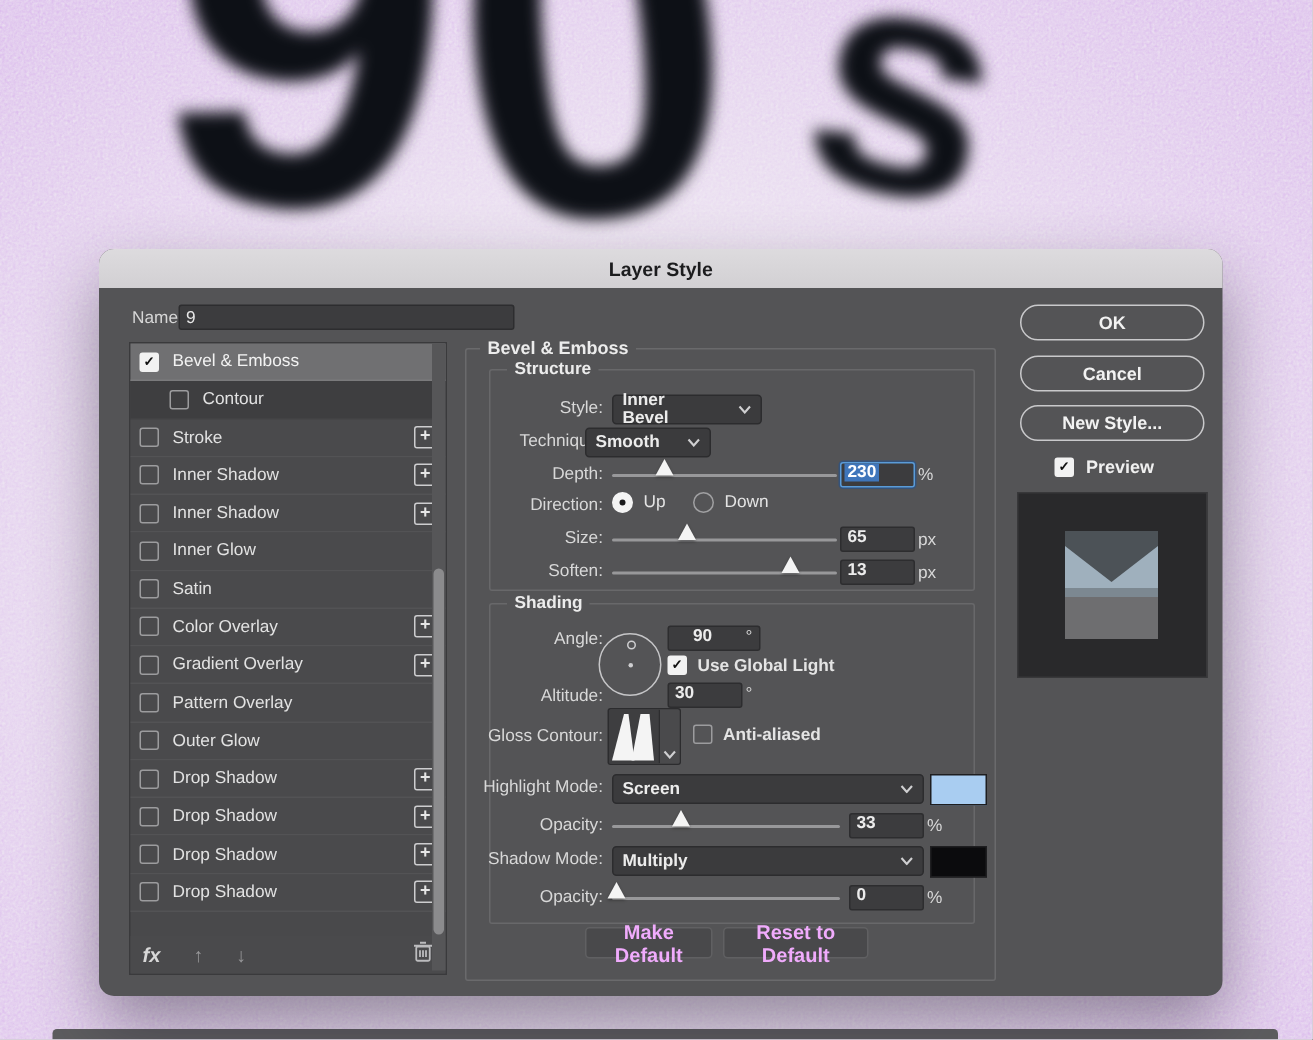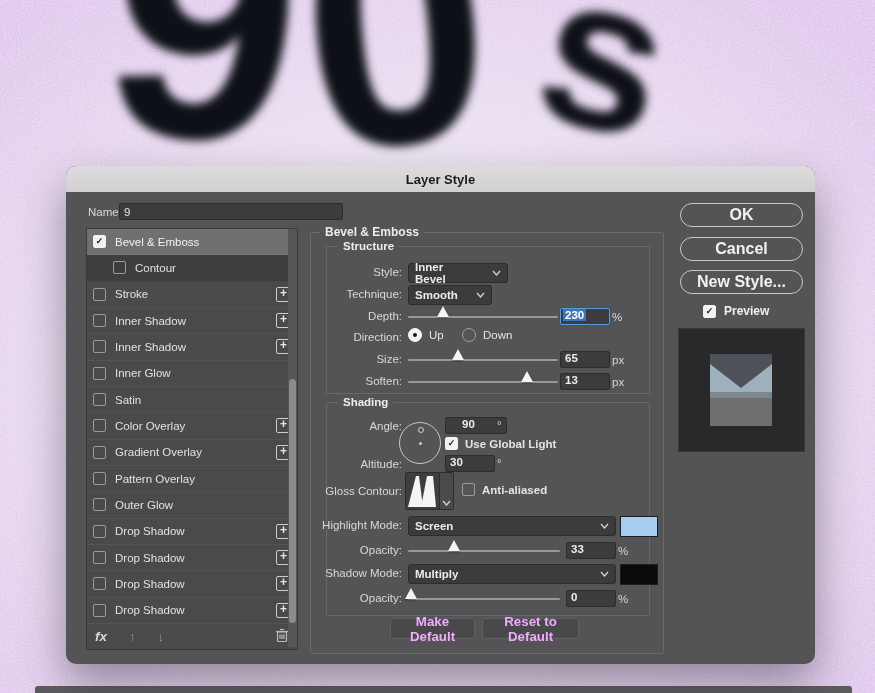--- a/index.html
+++ b/index.html
@@ -42,21 +42,21 @@
   .srow.sub{background:#3e3e40;padding-left:26px;border-bottom:1px solid #464648;}
   .slabel{color:#e2e2e2;flex:1;white-space:nowrap;overflow:hidden;}
   .srow.sel .slabel{color:#f2f2f2;}
   .cb{width:11px;height:11px;border:1px solid #9c9c9e;border-radius:2px;
     display:inline-flex;align-items:center;justify-content:center;flex:none;
     font-size:9px;line-height:1;color:transparent;background:transparent;}
   .cb.on{background:#f2f2f2;border-color:#f2f2f2;color:#111;font-weight:bold;}
   .plusbtn{width:13px;height:13px;border:1px solid #cdcdcf;border-radius:2px;flex:none;
     color:#e6e6e6;font-size:12px;line-height:11px;text-align:center;font-weight:bold;}
   .sfooter{height:25px;flex:none;display:flex;align-items:center;gap:22px;
-    padding:0 8px;background:#4a4a4c;}
+    padding:0 8px;background:#4a4a4c;margin-top:16px;}
   .fx{font-style:italic;color:#d8d8d8;font-size:13.5px;font-weight:bold;}
   .arrow{color:#979799;font-size:13px;font-weight:bold;}
   .trash{margin-left:auto;}
   .sb-track{position:absolute;right:0px;top:0;width:9px;height:418px;background:#565658;}
   .sb-thumb{position:absolute;right:1px;top:150px;width:7px;height:244px;
     background:#8b8b8d;border-radius:4px;}
   
   .panelbox{position:absolute;left:244px;top:66px;width:352px;height:420px;
     border:1px solid #6a6a6c;border-radius:2px;}
   .boxlabel{position:absolute;background:#545456;padding:0 5px;font-weight:bold;
@@ -100,21 +100,21 @@
   .contour .thumbimg{width:33px;height:36px;background:#3c3c3e;}
   .contour .dd{width:13px;background:#4a4a4c;display:flex;align-items:flex-end;
     justify-content:center;padding-bottom:3px;border-left:1px solid #2c2c2e;}
   
   .swatch{position:absolute;width:36px;height:19px;border:1px solid #1e1e20;}
   .sw-hl{background:#a9cdf1;}
   .sw-sh{background:#0b0b0d;}
   
   .pillbtn{position:absolute;width:123px;height:24px;border:1.5px solid #c9c9cb;
     border-radius:12px;display:flex;align-items:center;justify-content:center;
-    color:#f2f2f2;font-weight:bold;font-size:16px;background:transparent;}
+    color:#f2f2f2;font-weight:bold;font-size:12px;background:transparent;}
   .darkbtn{position:absolute;height:21px;background:#49494b;border:1px solid #606062;
     border-radius:3px;color:#f0abfc;display:flex;align-items:center;
     justify-content:center;font-weight:bold;padding:0 10px;}
   .preview-chk{position:absolute;left:637px;top:138px;display:flex;gap:8px;
     align-items:center;color:#f0f0f0;font-weight:bold;font-size:12px;}
   .pvbox{position:absolute;left:612px;top:162px;width:125px;height:122px;
     background:#29292b;border:1px solid #38383a;}
   .pvimg{position:absolute;left:31px;top:25px;width:62px;height:72px;}
   .chev svg{display:block;}
 </style>
@@ -249,21 +249,21 @@
     <div class="dropdown" style="left:342px;top:97px;width:86px;gap:17px;">
       <span>Inner Bevel</span>
       <span class="chev">
           <svg width="9" height="6">
             <polyline points="1,1 4.5,5 8,1" fill="none" stroke="#cfcfd1" stroke-width="1.4"></polyline>
           </svg>
         </span>
     </div>
 
     <span class="rlabel" style="left:240px;top:122px;">Technique:</span>
-    <div class="dropdown" style="left:342px;top:119px;width:70px;">
+    <div class="dropdown" style="left:324px;top:119px;width:70px;">
       <span>Smooth</span>
       <span class="chev">
           <svg width="9" height="6">
             <polyline points="1,1 4.5,5 8,1" fill="none" stroke="#cfcfd1" stroke-width="1.4"></polyline>
           </svg>
         </span>
     </div>
 
     <span class="rlabel" style="left:240px;top:144px;">Depth:</span>
     <div class="track" style="left:342px;top:150px;width:150px;">

